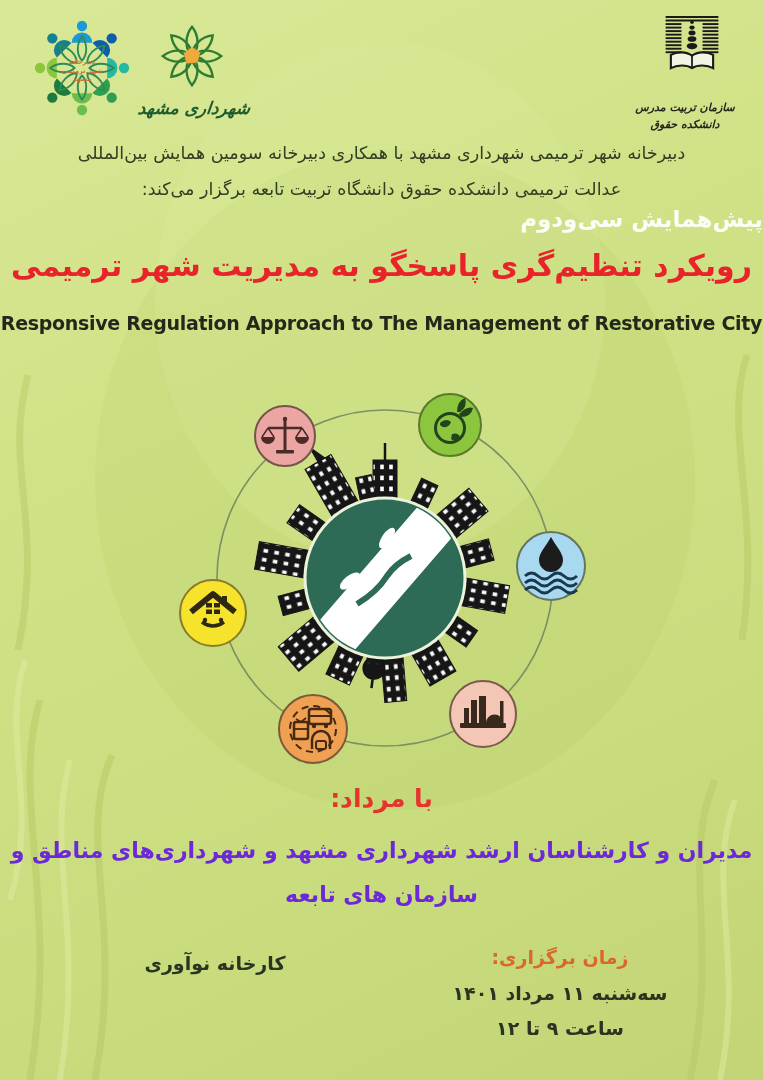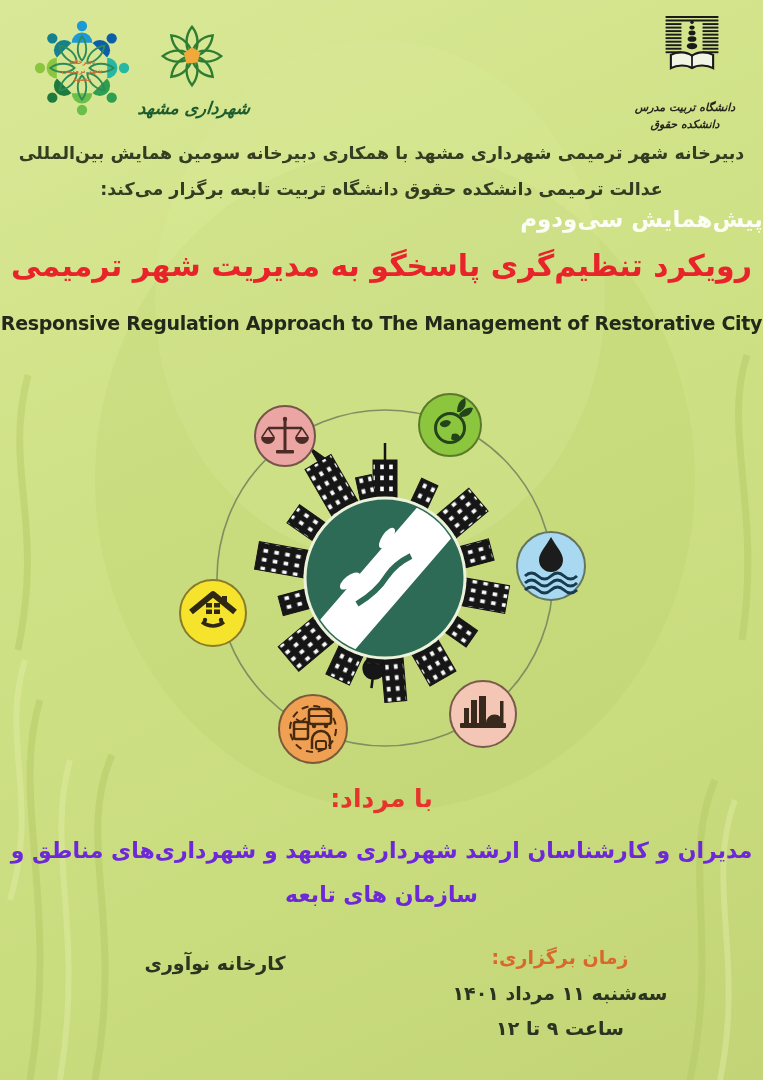--- a/index.html
+++ b/index.html
@@ -4,21 +4,21 @@
 <style>
   html,body{margin:0;padding:0;}
   body{
     width:763px;height:1080px;position:relative;overflow:hidden;
     font-family:"DejaVu Sans", sans-serif;
     background:linear-gradient(155deg,#d9e897 0%,#d0e287 35%,#c9dc7e 70%,#c2d476 100%);
   }
   .abs{position:absolute;}
   .ctr{left:0;width:763px;text-align:center;}
   .rtl{direction:rtl;unicode-bidi:plaintext;}
-  .intro-line{font-size:17.5px;font-weight:bold;color:#333d22;line-height:34px;}
+  .intro-line{font-size:17.5px;font-weight:normal;color:#333d22;line-height:34px;}
   .pre-title{top:206px;font-size:23px;font-weight:bold;color:#fcfdf4;text-align:right;}
   .title-fa{top:248px;font-size:30px;font-weight:bold;color:#e82329;}
   .title-en{top:312px;font-size:19px;letter-spacing:-0.3px;font-weight:bold;color:#23291a;white-space:nowrap;}
   .attend-label{top:784px;font-size:25px;font-weight:bold;color:#e5342b;}
   .attend-line{font-size:22px;font-weight:bold;color:#6d28d9;}
   .f-label{font-size:19px;font-weight:bold;color:#d8682c;}
   .f-value{font-size:19px;font-weight:bold;color:#2a3420;}
   .fcol{position:absolute;text-align:center;}
   .calligraphy{font-style:italic;font-weight:bold;color:#1d5c2e;transform:skewX(-6deg);font-size:17px;text-align:center;}
   .uni-caption{font-size:11px;line-height:15px;font-weight:bold;font-style:italic;color:#26251d;text-align:center;}
@@ -167,21 +167,21 @@
   <g fill="#1a1a1a">
     <circle cx="50" cy="16" r="2"></circle>
     <ellipse cx="50" cy="22" rx="3" ry="2.4"></ellipse>
     <ellipse cx="50" cy="28" rx="4" ry="2.8"></ellipse>
     <ellipse cx="50" cy="35" rx="5" ry="3.2"></ellipse>
     <ellipse cx="50" cy="43" rx="6" ry="3.6"></ellipse>
   </g>
   <path d="M50,54 C44,49 33,49 26,53 L26,68 C33,64 44,64 50,68 C56,64 67,64 74,68 L74,53 C67,49 56,49 50,54 Z" fill="#f2f5e4" stroke="#1a1a1a" stroke-width="2.4"></path>
   <line x1="50" y1="54" x2="50" y2="68" stroke="#1a1a1a" stroke-width="2"></line>
 </svg>
-<div class="abs uni-caption rtl" style="left:615px;top:100px;width:140px;z-index:2;">دانشگاه تربیت مدرس</div>
+<div class="abs uni-caption rtl" style="left:615px;top:100px;width:140px;z-index:2;">سازمان تربیت مدرس</div>
 <div class="abs uni-caption rtl" style="left:615px;top:117px;width:140px;z-index:2;">دانشکده حقوق</div>
 
 <div class="abs ctr rtl intro-line" style="top:136px;z-index:2;">دبیرخانه شهر ترمیمی شهرداری مشهد با همکاری دبیرخانه سومین همایش بین‌المللی</div>
 <div class="abs ctr rtl intro-line" style="top:172px;z-index:2;">عدالت ترمیمی دانشکده حقوق دانشگاه تربیت تابعه برگزار می‌کند:</div>
 
 <div class="abs ctr rtl pre-title" style="z-index:2;">پیش‌همایش سی‌ودوم</div>
 <div class="abs ctr rtl title-fa" style="z-index:2;">رویکرد تنظیم‌گری پاسخگو به مدیریت شهر ترمیمی</div>
 <div class="abs ctr title-en" style="z-index:2;">Responsive Regulation Approach to The Management of Restorative City</div>
 
 <svg class="abs" style="left:0;top:363px;z-index:1;" width="763" height="432" viewBox="0 0 763 432">

